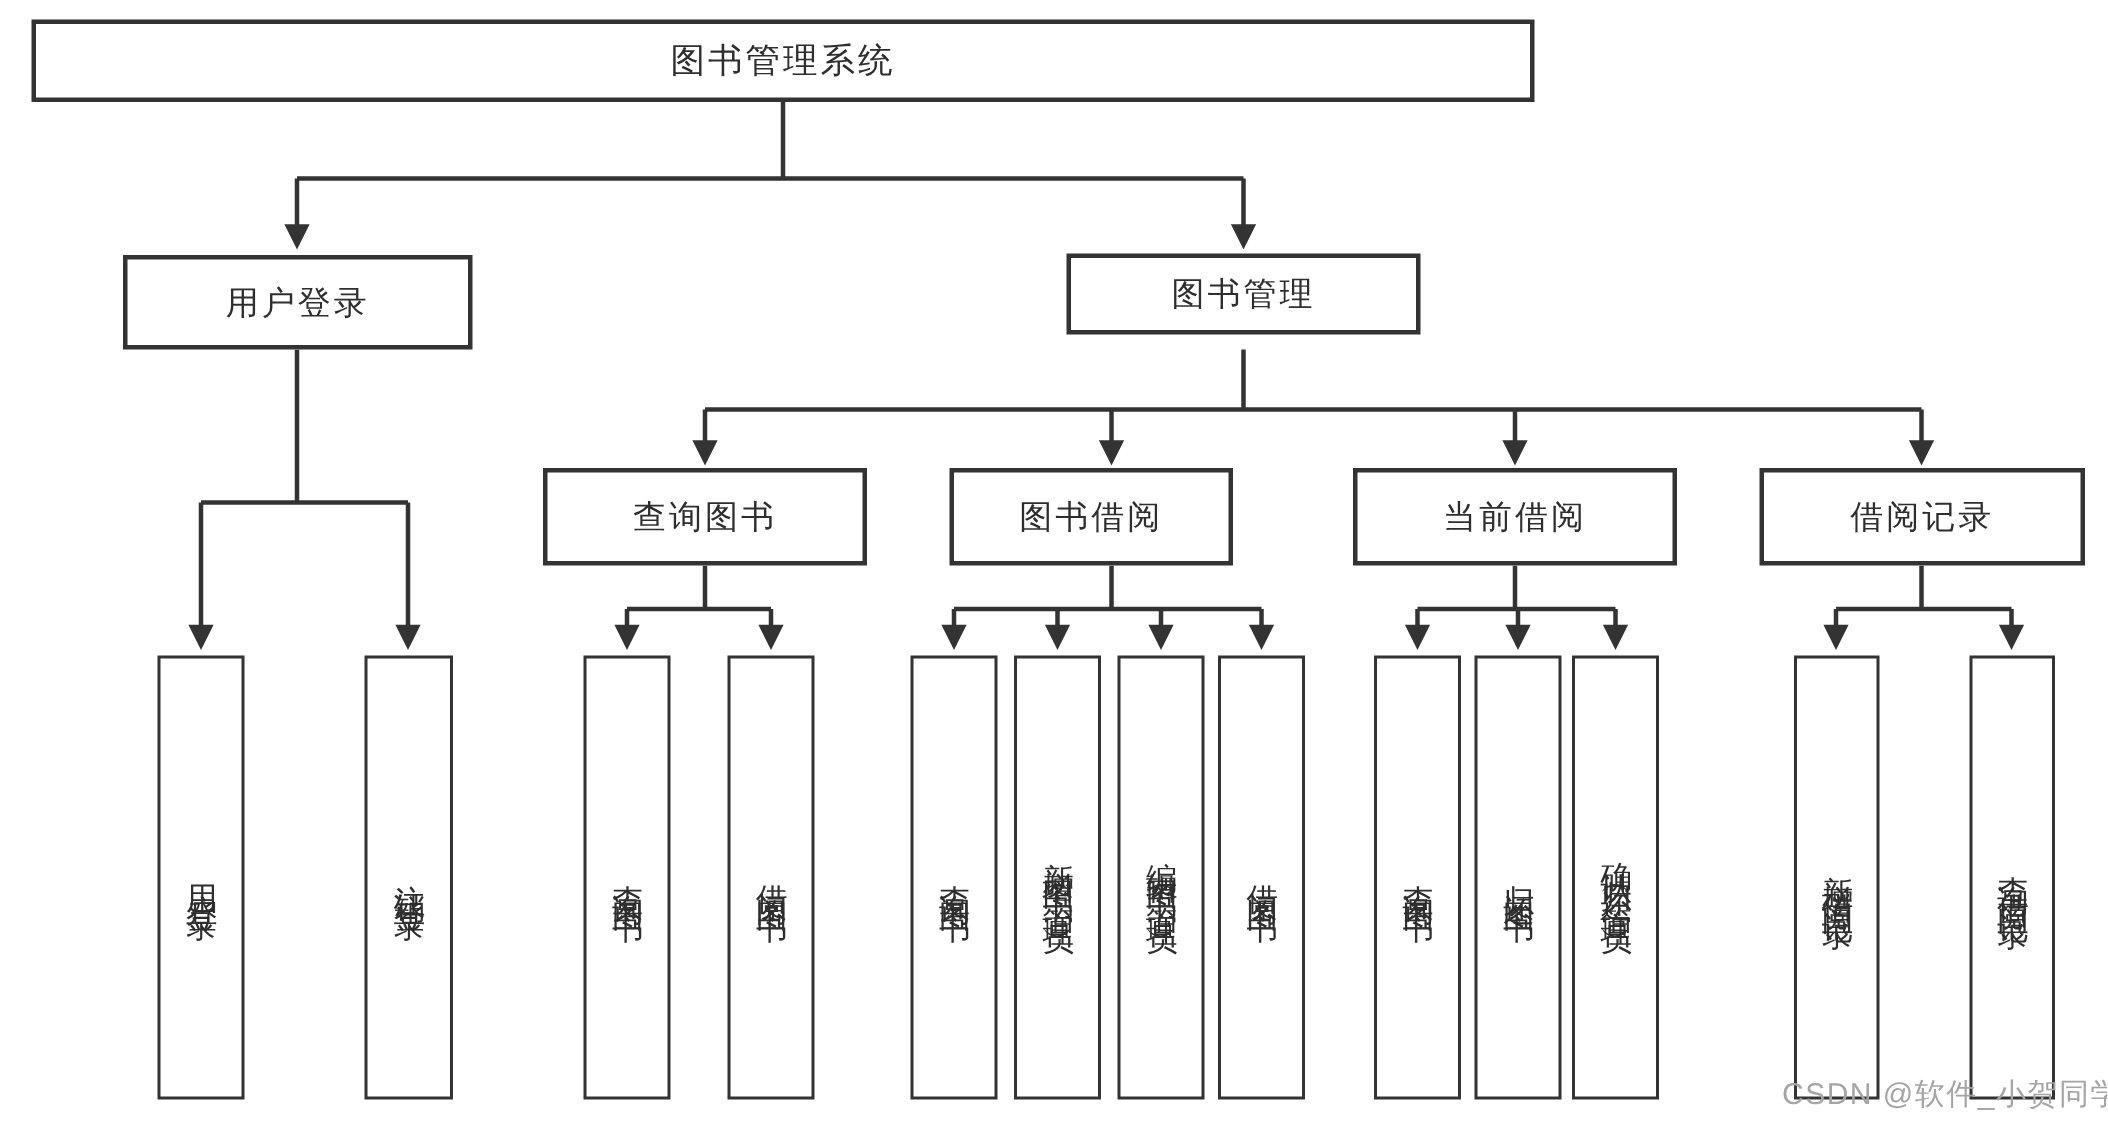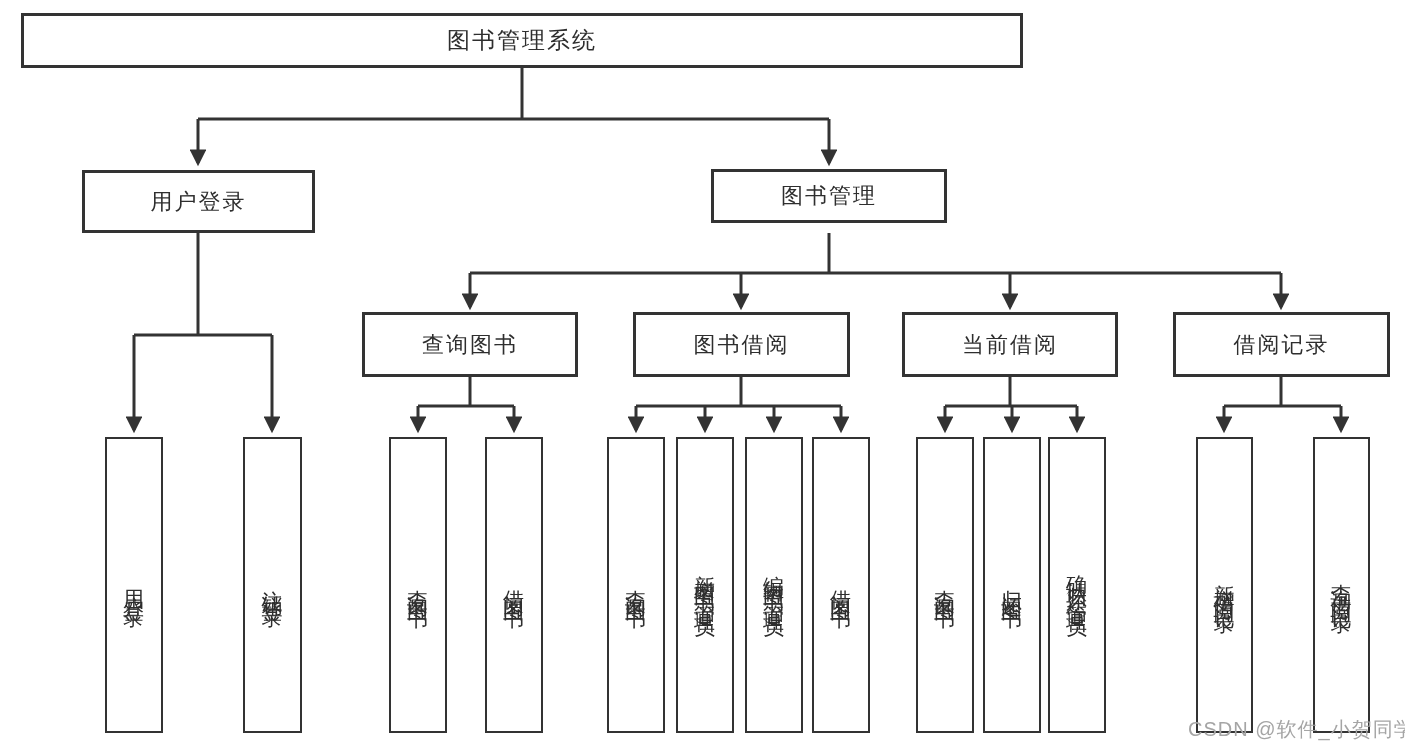--- a/index.html
+++ b/index.html
@@ -85,21 +85,21 @@
   <div class="box" style="left:82px;top:170px;width:233px;height:63px">
     <span class="hlabel">用户登录</span>
   </div>
   <div class="box" style="left:711px;top:169px;width:236px;height:54px">
     <span class="hlabel">图书管理</span>
   </div>
 
   <div class="box" style="left:362px;top:312px;width:216px;height:65px">
     <span class="hlabel">查询图书</span>
   </div>
-  <div class="box" style="left:633px;top:312px;width:217px;height:65px">
+  <div class="box" style="left:633px;top:312px;width:189px;height:65px">
     <span class="hlabel">图书借阅</span>
   </div>
   <div class="box" style="left:902px;top:312px;width:216px;height:65px">
     <span class="hlabel">当前借阅</span>
   </div>
   <div class="box" style="left:1173px;top:312px;width:217px;height:65px">
     <span class="hlabel">借阅记录</span>
   </div>
 
   <div class="box leaf" style="left:105px;top:437px;width:58px;height:296px">

